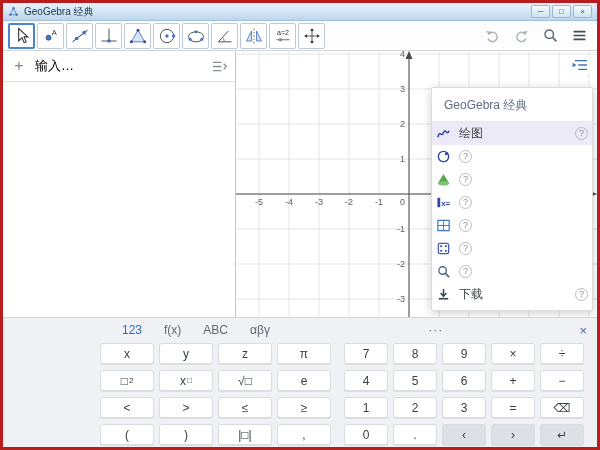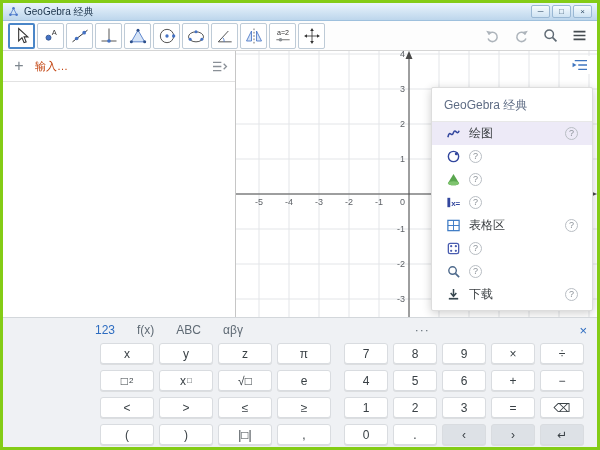--- a/index.html
+++ b/index.html
@@ -1,18 +1,18 @@
 <!DOCTYPE html>
 <html><head>
 <meta charset="utf-8">
 <style>
   * { box-sizing: border-box; margin: 0; padding: 0; }
   html,body { width:600px; height:450px; }
   body { font-family:"Liberation Sans","DejaVu Sans",sans-serif; background:#fff; }
-  .win { width:600px; height:450px; border:3px solid #84cc16; display:flex; flex-direction:column; background:#fff; }
+  .win { width:600px; height:450px; border:3px solid #b91c1c; display:flex; flex-direction:column; background:#fff; }
 
   
   .titlebar { height:18px; flex:0 0 18px; background:linear-gradient(#eaf4fc,#bdd6ec); display:flex; align-items:center; padding:0 5px; gap:5px; border-bottom:1px solid #9ec0dd; }
   .app-icon svg { width:11px; height:11px; display:block; }
   .title { font-size:10px; color:#20384f; }
   .win-controls { margin-left:auto; display:flex; gap:2px; }
   .win-btn { width:19px; height:13px; font-size:8px; line-height:11px; text-align:center; color:#33506b; background:linear-gradient(#f6fbfe,#cfe3f3); border:1px solid #9ab8d4; border-radius:2px; }
 
   
   .toolbar { height:30px; flex:0 0 30px; background:#fdfdfd; border-bottom:1px solid #d5d5d5; display:flex; align-items:center; padding:0 5px; }
@@ -21,42 +21,42 @@
   .tool svg { width:20px; height:20px; display:block; }
   .toolbar-right { margin-left:auto; display:flex; align-items:center; gap:11px; padding-right:4px; }
   .tb-icon { width:18px; height:18px; display:flex; align-items:center; justify-content:center; cursor:pointer; }
   .tb-icon svg { width:17px; height:17px; display:block; }
 
   
   .content { height:266px; flex:0 0 266px; display:flex; }
   .algebra { width:233px; flex:0 0 233px; background:#fff; border-right:1px solid #c6c6c6; }
   .input-row { height:31px; border-bottom:1px solid #e2e2e2; display:flex; align-items:center; padding:0 7px; gap:7px; }
   .add-btn { color:#7d868e; font-size:16px; width:18px; text-align:center; cursor:pointer; }
-  .input-placeholder { color:#c2410c; font-size:11px; flex:1; }
+  .input-placeholder { color:#000000; font-size:13px; flex:1; }
   .input-help { cursor:pointer; }
   .input-help svg { width:17px; height:13px; display:block; }
 
   .graphics { flex:1; position:relative; background:#fff; overflow:hidden; }
   .grid-wrap { position:absolute; inset:0; }
   .stylebar-btn { position:absolute; top:5px; right:6px; width:22px; height:18px; display:flex; align-items:center; justify-content:center; cursor:pointer; background:#fff; }
   .stylebar-btn svg { width:18px; height:14px; display:block; }
 
   
   .app-menu { position:absolute; top:36px; right:4px; width:162px; background:#fff; border:1px solid #ddd; border-radius:2px; box-shadow:0 2px 10px rgba(0,0,0,.2); z-index:5; padding-bottom:4px; }
   .menu-header { font-size:12px; color:#5e6c84; padding:9px 12px 7px; border-bottom:1px solid #e8e8e8; }
-  .menu-item { height:23px; display:flex; align-items:center; gap:8px; padding:0 14px; font-size:12px; color:#3c4043; cursor:pointer; }
+  .menu-item { height:23px; display:flex; align-items:center; gap:8px; padding:0 4px; font-size:12px; color:#3c4043; cursor:pointer; }
   .menu-item.active { background:#edeaf7; }
   .menu-icon { width:15px; height:15px; flex:0 0 15px; }
   .menu-icon svg { width:15px; height:15px; display:block; }
   .menu-label { flex:1; white-space:nowrap; }
   .help-badge { width:13px; height:13px; flex:0 0 13px; border:1px solid #b9bec4; border-radius:50%; color:#8a9097; font-size:9px; line-height:11px; text-align:center; cursor:pointer; }
 
   
   .keyboard { height:130px; flex:0 0 130px; background:#eff1f4; border-top:1px solid #d3d7db; }
-  .kb-tabs { height:24px; display:flex; align-items:center; padding:0 10px 0 92px; font-size:12px; color:#5f6a74; }
+  .kb-tabs { height:24px; display:flex; align-items:center; padding:0 10px 0 119px; font-size:12px; color:#5f6a74; }
   .kb-tab { margin-right:22px; cursor:pointer; }
   .kb-tab.active { color:#2d6cc0; }
   .kb-more { margin-left:auto; letter-spacing:1px; cursor:pointer; }
   .kb-close { margin-left:auto; color:#2d6cc0; font-size:13px; cursor:pointer; }
   .kb-body { display:flex; gap:13px; padding-left:97px; margin-top:1px; }
   .kb-left { display:grid; grid-template-columns:repeat(4,54px); gap:6px 5px; }
   .kb-right { display:grid; grid-template-columns:repeat(5,44px); gap:6px 5px; }
   .key { height:21px; background:#fff; border:1px solid #d9dce0; border-radius:3px; box-shadow:0 1px 0 rgba(0,0,0,.08); font-size:12px; color:#394045; display:flex; align-items:center; justify-content:center; cursor:pointer; }
   .key sup { font-size:8px; margin-left:1px; line-height:1; }
   .key-dark { background:#dde1e6; }
@@ -292,21 +292,20 @@
               <span class="help-badge">?</span>
             </div>
             <div class="menu-item">
               <span class="menu-icon">
                 <svg viewBox="0 0 16 16">
                   <rect x="2" y="2.5" width="12" height="11" fill="none" stroke="#3b79c4" stroke-width="1.3"></rect>
                   <line x1="8" y1="2.5" x2="8" y2="13.5" stroke="#3b79c4"></line>
                   <line x1="2" y1="8" x2="14" y2="8" stroke="#3b79c4"></line>
                 </svg>
               </span>
-              <span class="menu-label">表格区</span>
               <span class="help-badge">?</span>
             </div>
             <div class="menu-item">
               <span class="menu-icon">
                 <svg viewBox="0 0 16 16">
                   <rect x="2.5" y="2.5" width="11" height="11" rx="2" fill="none" stroke="#4a5db0" stroke-width="1.4"></rect>
                   <circle cx="5.5" cy="5.5" r="1.2" fill="#4a5db0"></circle>
                   <circle cx="10.5" cy="5.5" r="1.2" fill="#4a5db0"></circle>
                   <circle cx="5.5" cy="10.5" r="1.2" fill="#4a5db0"></circle>
                   <circle cx="10.5" cy="10.5" r="1.2" fill="#4a5db0"></circle>

